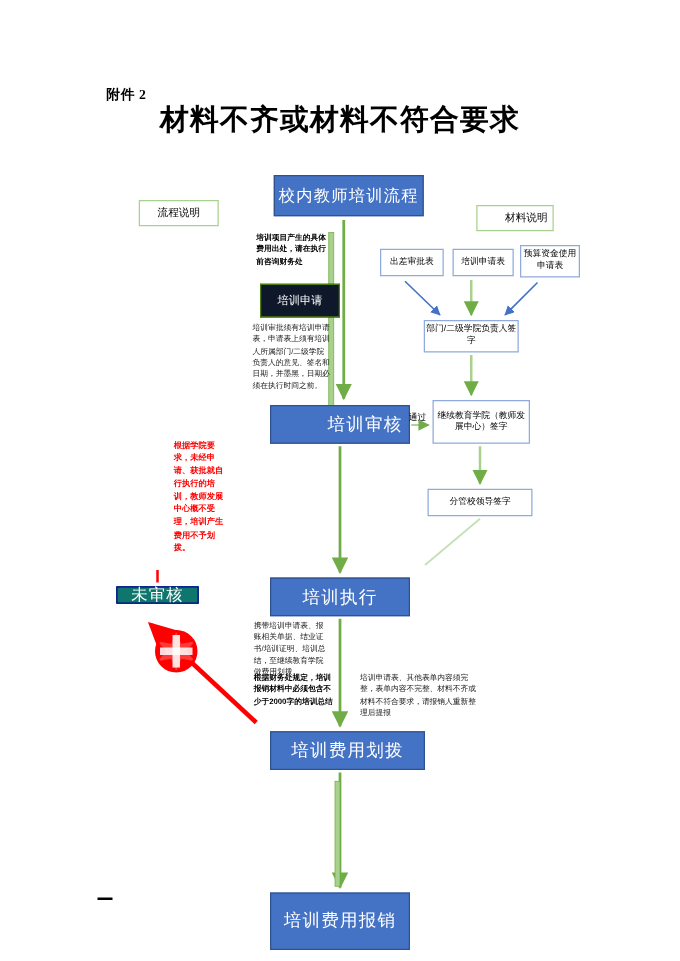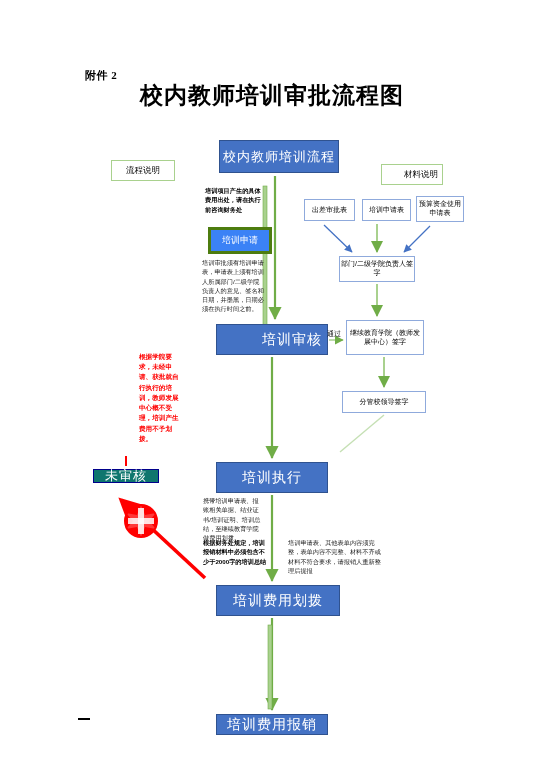--- a/index.html
+++ b/index.html
@@ -25,26 +25,26 @@
   
   .mainbox{
     background:#4472c4;border:1px solid #2f528f;color:#ffffff;
     display:flex;align-items:center;justify-content:center;
     font-size:14px;letter-spacing:1px;box-sizing:border-box;
   }
   #box-flow-title{left:219px;top:140px;width:120px;height:33px;font-size:13px;}
   #box-review{left:216px;top:324px;width:112px;height:31px;padding-left:40px;}
   #box-execute{left:216px;top:462px;width:112px;height:31px;}
   #box-allocate{left:216px;top:585px;width:124px;height:31px;}
-  #box-reimburse{left:216px;top:714px;width:112px;height:21px;text-align:center;}
+  #box-reimburse{left:216px;top:714px;width:112px;height:46px;text-align:center;}
 
   
   #box-apply{
     left:208px;top:227px;width:64px;height:27px;
-    background:#3b82f6;border:3px solid #4d7c0f;color:#ffffff;
+    background:#0f172a;border:1px solid #4d7c0f;color:#ffffff;
     display:flex;align-items:center;justify-content:center;
     font-size:9px;box-sizing:border-box;
   }
 
   
   .legendbox{
     background:#ffffff;border:1px solid #a9d18e;
     display:flex;align-items:center;justify-content:center;
     font-size:8.5px;color:#000;box-sizing:border-box;
   }
@@ -95,21 +95,21 @@
   
   #page-dash{left:78px;top:718px;width:12px;height:1.5px;background:#000;}
 
   
   #connectors{left:0;top:0;width:544px;height:769px;pointer-events:none;}
 </style>
 </head>
 <body>
 
 <div class="abs" id="attachment-label">附件 2</div>
-<div class="abs" id="doc-title">校内教师培训审批流程图</div>
+<div class="abs" id="doc-title">材料不齐或材料不符合要求</div>
 
 <svg class="abs" id="connectors" viewBox="0 0 544 769" xmlns="http://www.w3.org/2000/svg">
   <defs>
     <marker id="ag" markerWidth="7" markerHeight="7" refX="5.5" refY="3" orient="auto">
       <path d="M0,0 L6,3 L0,6 z" fill="#70ad47"></path>
     </marker>
     <marker id="ab" markerWidth="7" markerHeight="7" refX="5.5" refY="3" orient="auto">
       <path d="M0,0 L6,3 L0,6 z" fill="#4472c4"></path>
     </marker>
     <marker id="ar" markerWidth="8" markerHeight="8" refX="6" refY="3.5" orient="auto">

